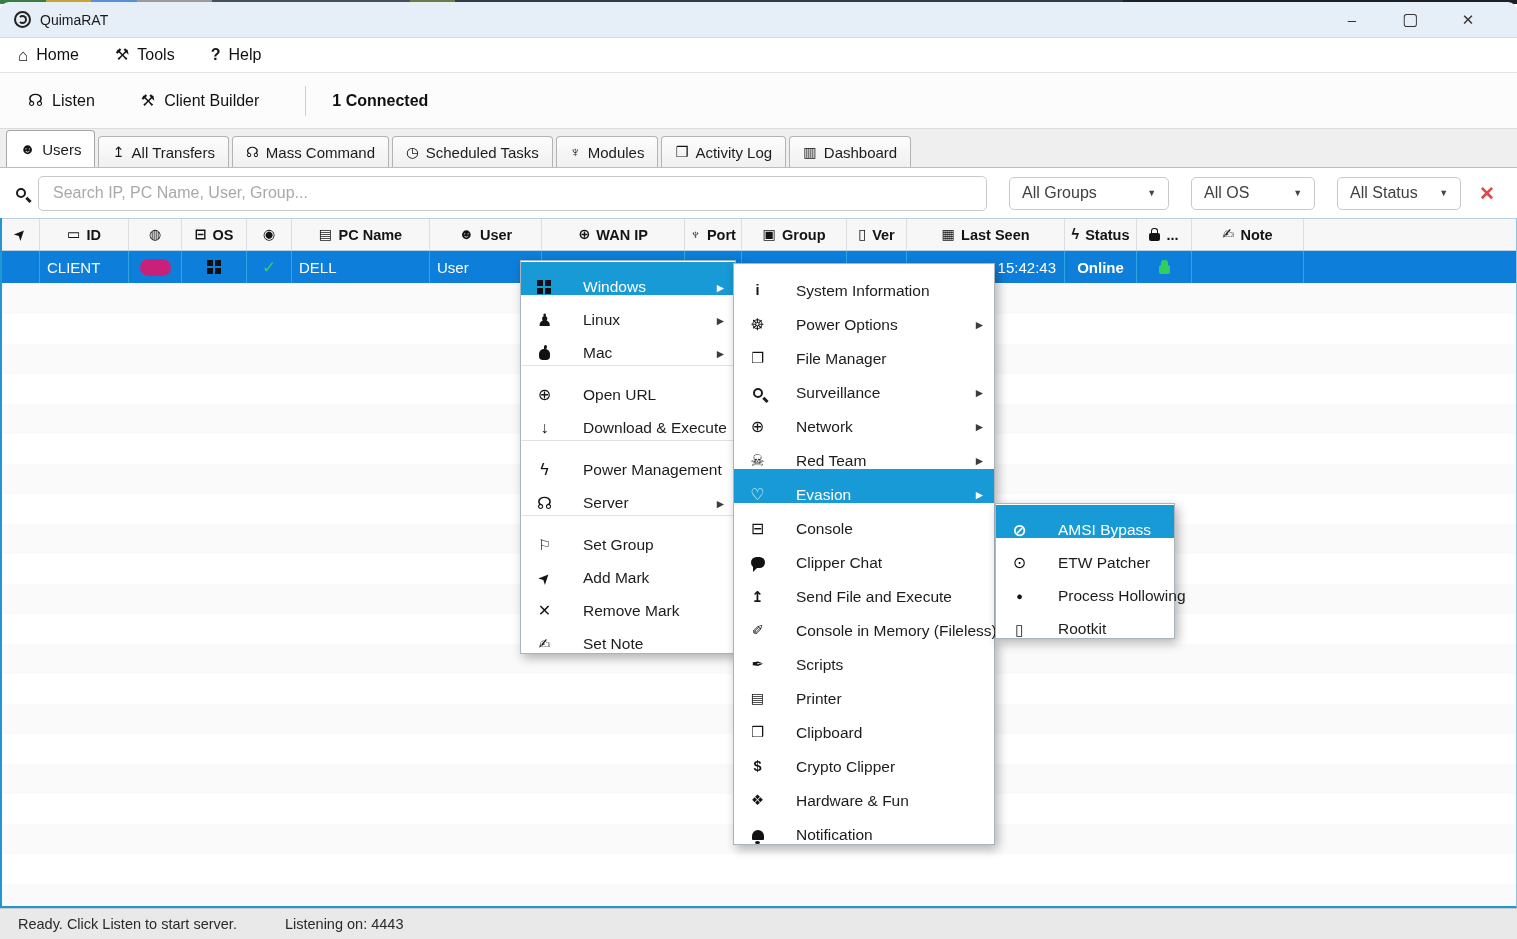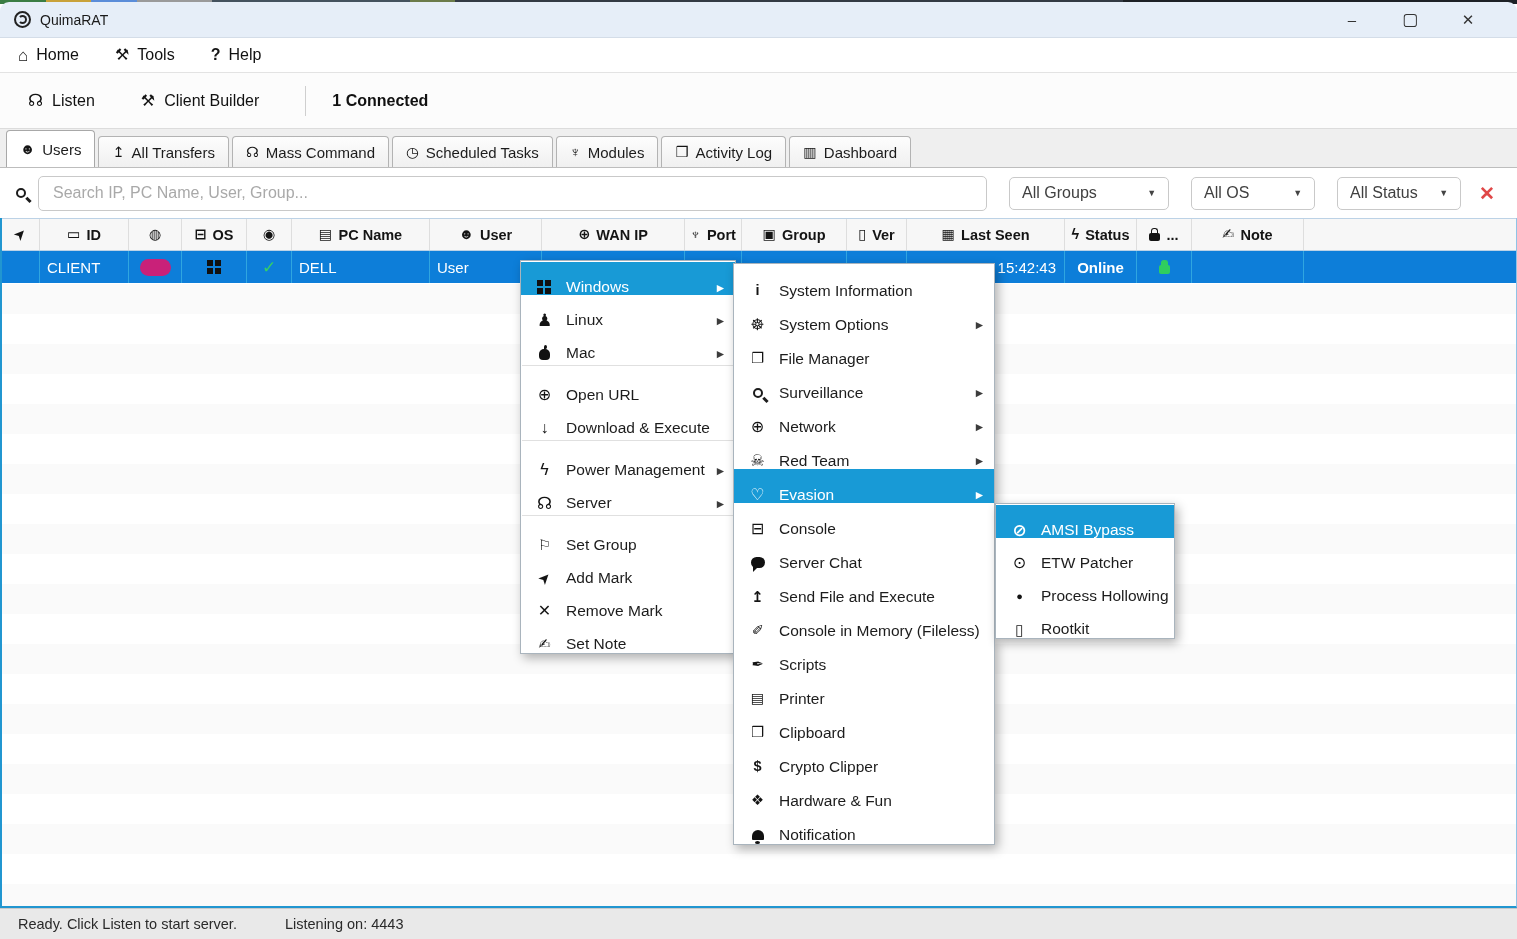--- a/index.html
+++ b/index.html
@@ -60,21 +60,21 @@
   .rcell.c1,.rcell.c5,.rcell.c6{padding-left:7px}
   .gbody { position:absolute; top:66px; left:0; right:0; bottom:0;
     background:repeating-linear-gradient(#fafafa 0 30px,#ffffff 30px 60px); }
   .status-online { color:#ffffff; font-weight:bold; }
 
   .statusbar { position:absolute; bottom:0; left:0; width:100%; height:31px; background:#e9e9e9; border-top:1px solid #c9c9c9;
     display:flex; align-items:center; padding-left:18px; font-size:14.5px; color:#2a2a2a; gap:48px; }
 
   
   .menu { position:absolute; background:#fff; border:1px solid #a9b4bd; box-shadow:3px 4px 10px rgba(0,0,0,.3); z-index:10; padding:1px 0; }
-  .mi { height:33px; display:flex; align-items:center; padding:17px 11px 0 12px; font-size:15.5px; color:#1c1c1c; gap:10px; }
+  .mi { height:33px; display:flex; align-items:center; padding:17px 11px 0 12px; font-size:15.5px; color:#1c1c1c; gap:27px; }
   .menu-windows .mi { height:34px; }
   .mi .gi { width:23px; text-align:center; flex:none; }
   .mi.hl { background:#189ad6; color:#fff; }
   .mi .lbl { white-space:nowrap; }
   .has-sub::after { content:"▶"; font-size:9.5px; color:#3c3c3c; margin-left:auto; }
   .mi.hl.has-sub::after { color:#fff; }
   .msep { height:1px; background:#e0e0e0; margin:4px 1px; }
   .menu-os { left:520px; top:260px; width:216px; }
   .menu-windows { left:733px; top:263px; width:262px; }
   .menu-evasion { left:995px; top:503px; width:180px; }
@@ -342,21 +342,21 @@
     </div>
   </div>
 
   <div class="menu menu-windows">
     <div class="mi">
       <span class="gi bold">i</span>
       <span class="lbl">System Information</span>
     </div>
     <div class="mi has-sub">
       <span class="gi" style="font-size:16px;">☸</span>
-      <span class="lbl">System Options</span>
+      <span class="lbl">Power Options</span>
     </div>
     <div class="mi">
       <span class="gi">❐</span>
       <span class="lbl">File Manager</span>
     </div>
     <div class="mi has-sub">
       <span class="iconbox">
           <span class="ci icon-search9"></span>
         </span>
       <span class="lbl">Surveillance</span>
@@ -374,21 +374,21 @@
       <span class="lbl">Evasion</span>
     </div>
     <div class="mi">
       <span class="gi" style="font-size:16px;">⊟</span>
       <span class="lbl">Console</span>
     </div>
     <div class="mi">
       <span class="iconbox">
           <span class="ci icon-bubble"></span>
         </span>
-      <span class="lbl">Server Chat</span>
+      <span class="lbl">Clipper Chat</span>
     </div>
     <div class="mi">
       <span class="gi bold" style="font-size:15px;">↥</span>
       <span class="lbl">Send File and Execute</span>
     </div>
     <div class="mi">
       <span class="gi">✐</span>
       <span class="lbl">Console in Memory (Fileless)</span>
     </div>
     <div class="mi">

